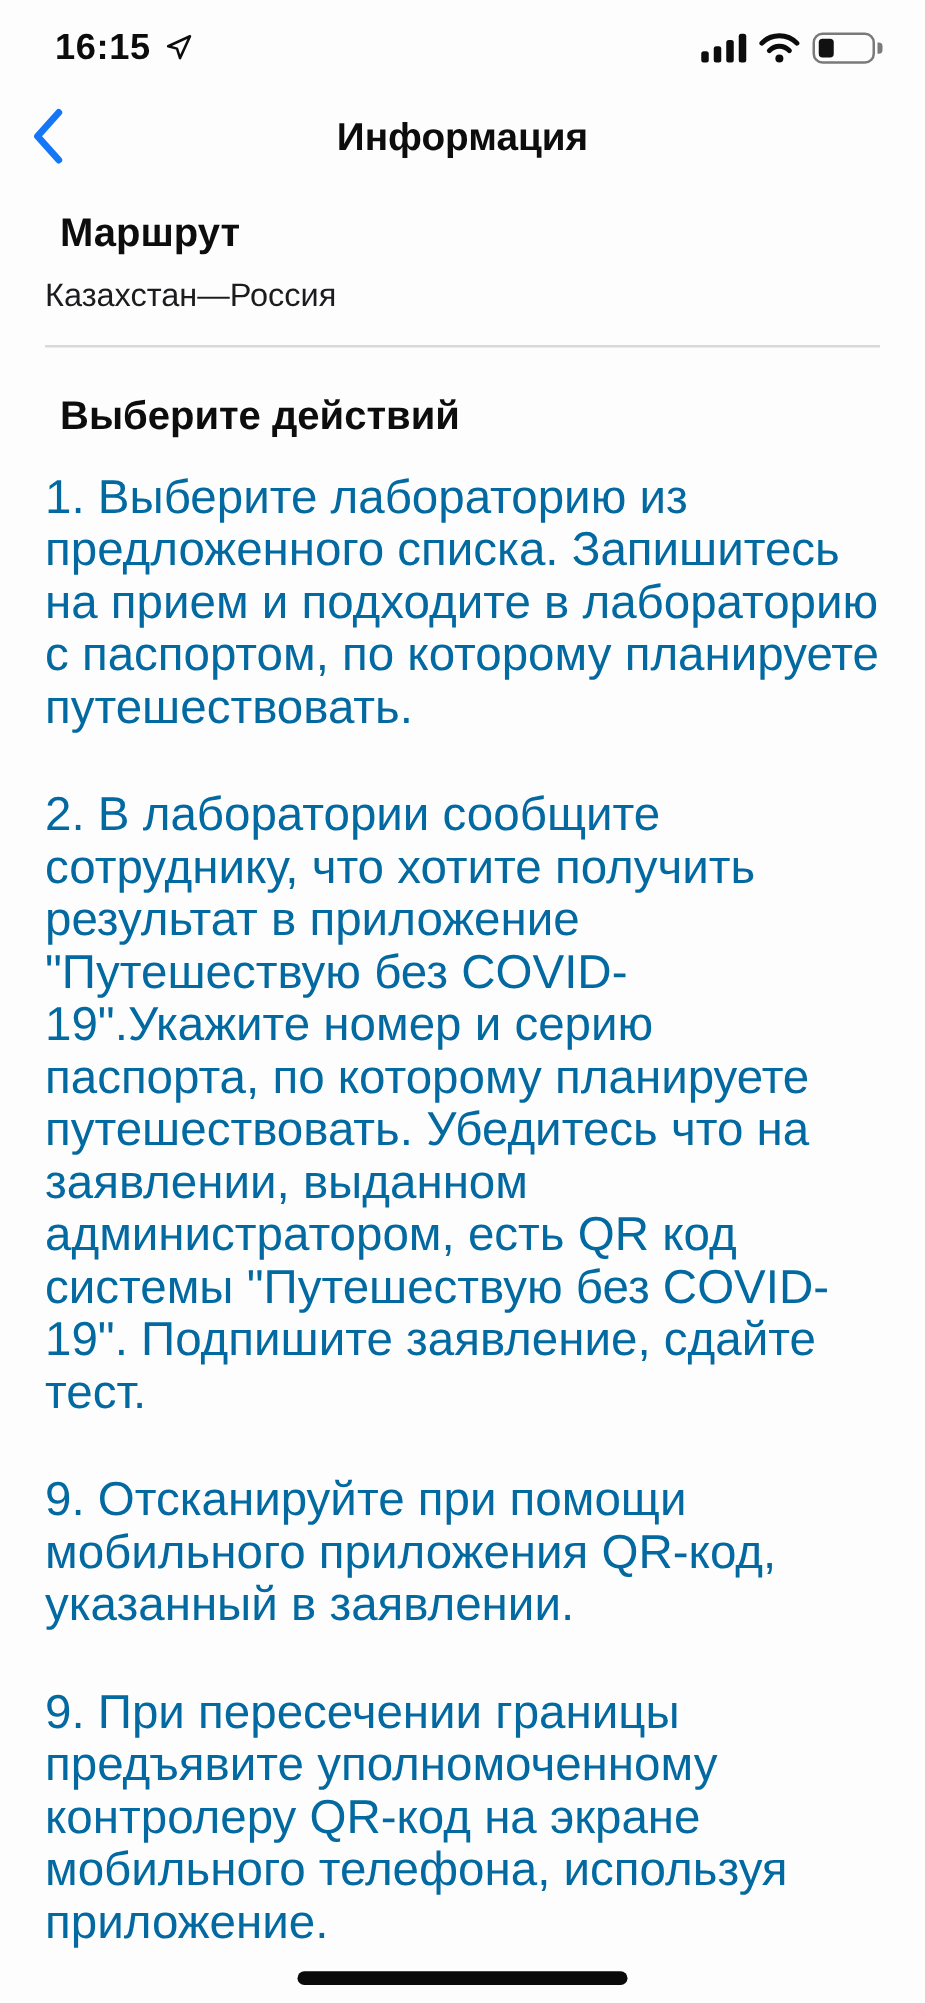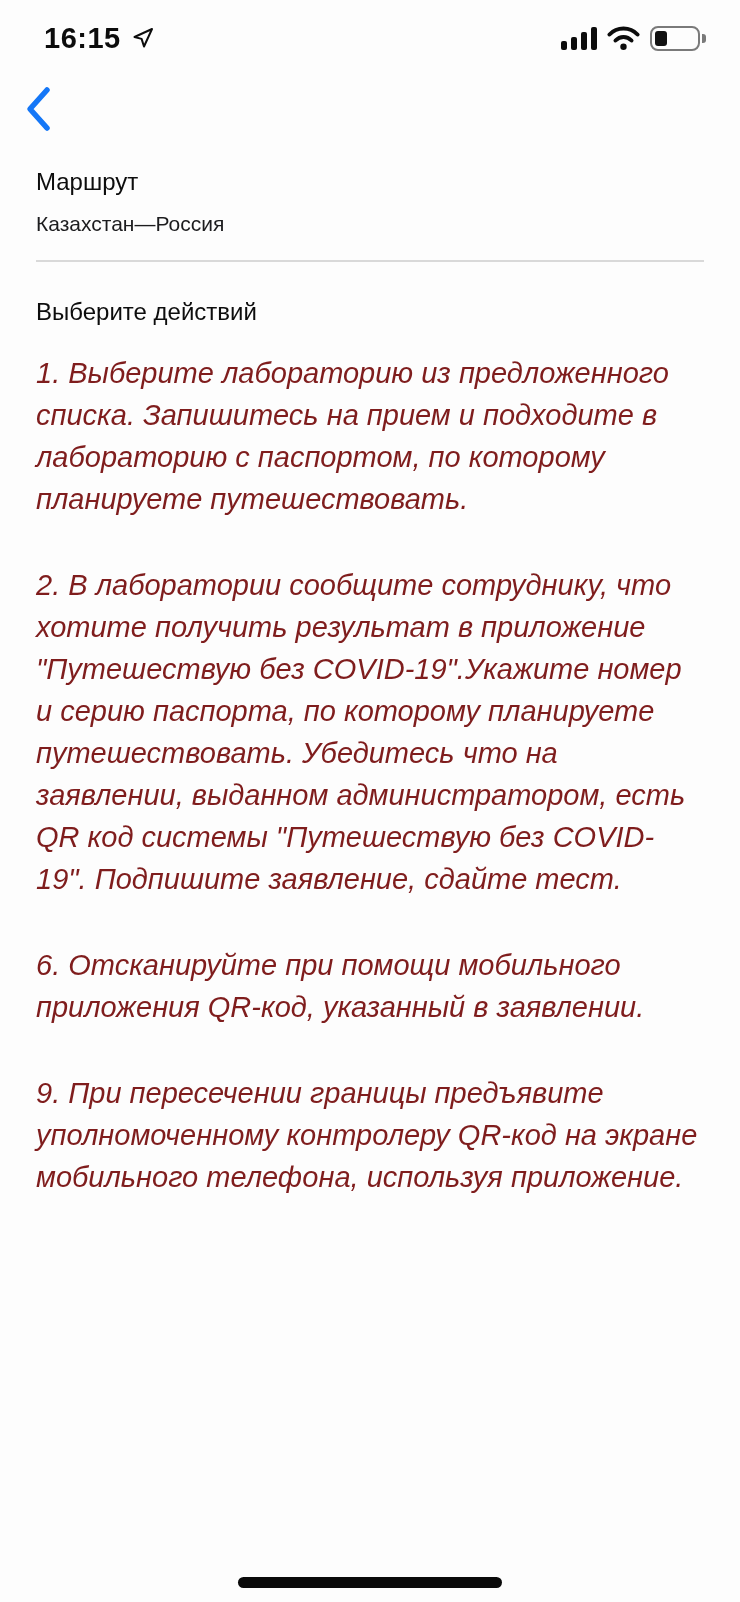--- a/index.html
+++ b/index.html
@@ -85,44 +85,44 @@
   .nav-title {
     font-size: 31px;
     font-weight: 700;
     color: #0d0d0d;
   }
 
   
   .content { padding: 0 36px; }
 
   .section-heading {
-    font-size: 24px;
-    font-weight: 400;
+    font-size: 32px;
+    font-weight: 700;
     color: #0d0d0d;
+    margin-left: 12px;
   }
   .route-heading { margin-top: 20px; }
   .route-value {
     margin-top: 16px;
-    font-size: 21px;
+    font-size: 26px;
     color: #1c1c1e;
   }
   .divider {
     margin-top: 24px;
     border: none;
     border-top: 2px solid #d9d9d9;
     height: 0;
   }
   .steps-heading { margin-top: 36px; }
 
   .step {
-    font-size: 29px;
+    font-size: 38px;
     line-height: 42px;
-    color: #7f1d1d;
+    color: #0369a1;
     margin-top: 44px;
-    font-style: italic;
   }
   .step:first-of-type { margin-top: 26px; }
 
   
   .home-indicator {
     position: absolute;
     left: 50%;
     transform: translateX(-50%);
     bottom: 14px;
     width: 264px;
@@ -167,29 +167,30 @@
 </div>
 
 <div class="nav-bar">
   <button class="back-button">
     <span>
       <svg width="26" height="46" viewBox="0 0 26 46">
         <polyline points="22,4 5,23 22,42" fill="none" stroke="#1577f7" stroke-width="5.5" stroke-linecap="round" stroke-linejoin="round"></polyline>
       </svg>
     </span>
   </button>
+  <div class="nav-title">Информация</div>
 </div>
 
 <div class="content">
   <h2 class="section-heading route-heading">Маршрут</h2>
   <div class="route-value">Казахстан—Россия</div>
 
   <hr class="divider">
 
   <h2 class="section-heading steps-heading">Выберите действий</h2>
 
   <p class="step">1. Выберите лабораторию из предложенного списка. Запишитесь на прием и подходите в лабораторию с паспортом, по которому планируете путешествовать.</p>
   <p class="step">2. В лаборатории сообщите сотруднику, что хотите получить результат в приложение "Путешествую без COVID-19".Укажите номер и серию паспорта, по которому планируете путешествовать. Убедитесь что на заявлении, выданном администратором, есть QR код системы "Путешествую без COVID-19". Подпишите заявление, сдайте тест.</p>
-  <p class="step">6. Отсканируйте при помощи мобильного приложения QR-код, указанный в заявлении.</p>
+  <p class="step">9. Отсканируйте при помощи мобильного приложения QR-код, указанный в заявлении.</p>
   <p class="step">9. При пересечении границы предъявите уполномоченному контролеру QR-код на экране мобильного телефона, используя приложение.</p>
 </div>
 
 <div class="home-indicator"></div>
 
 </body></html>

